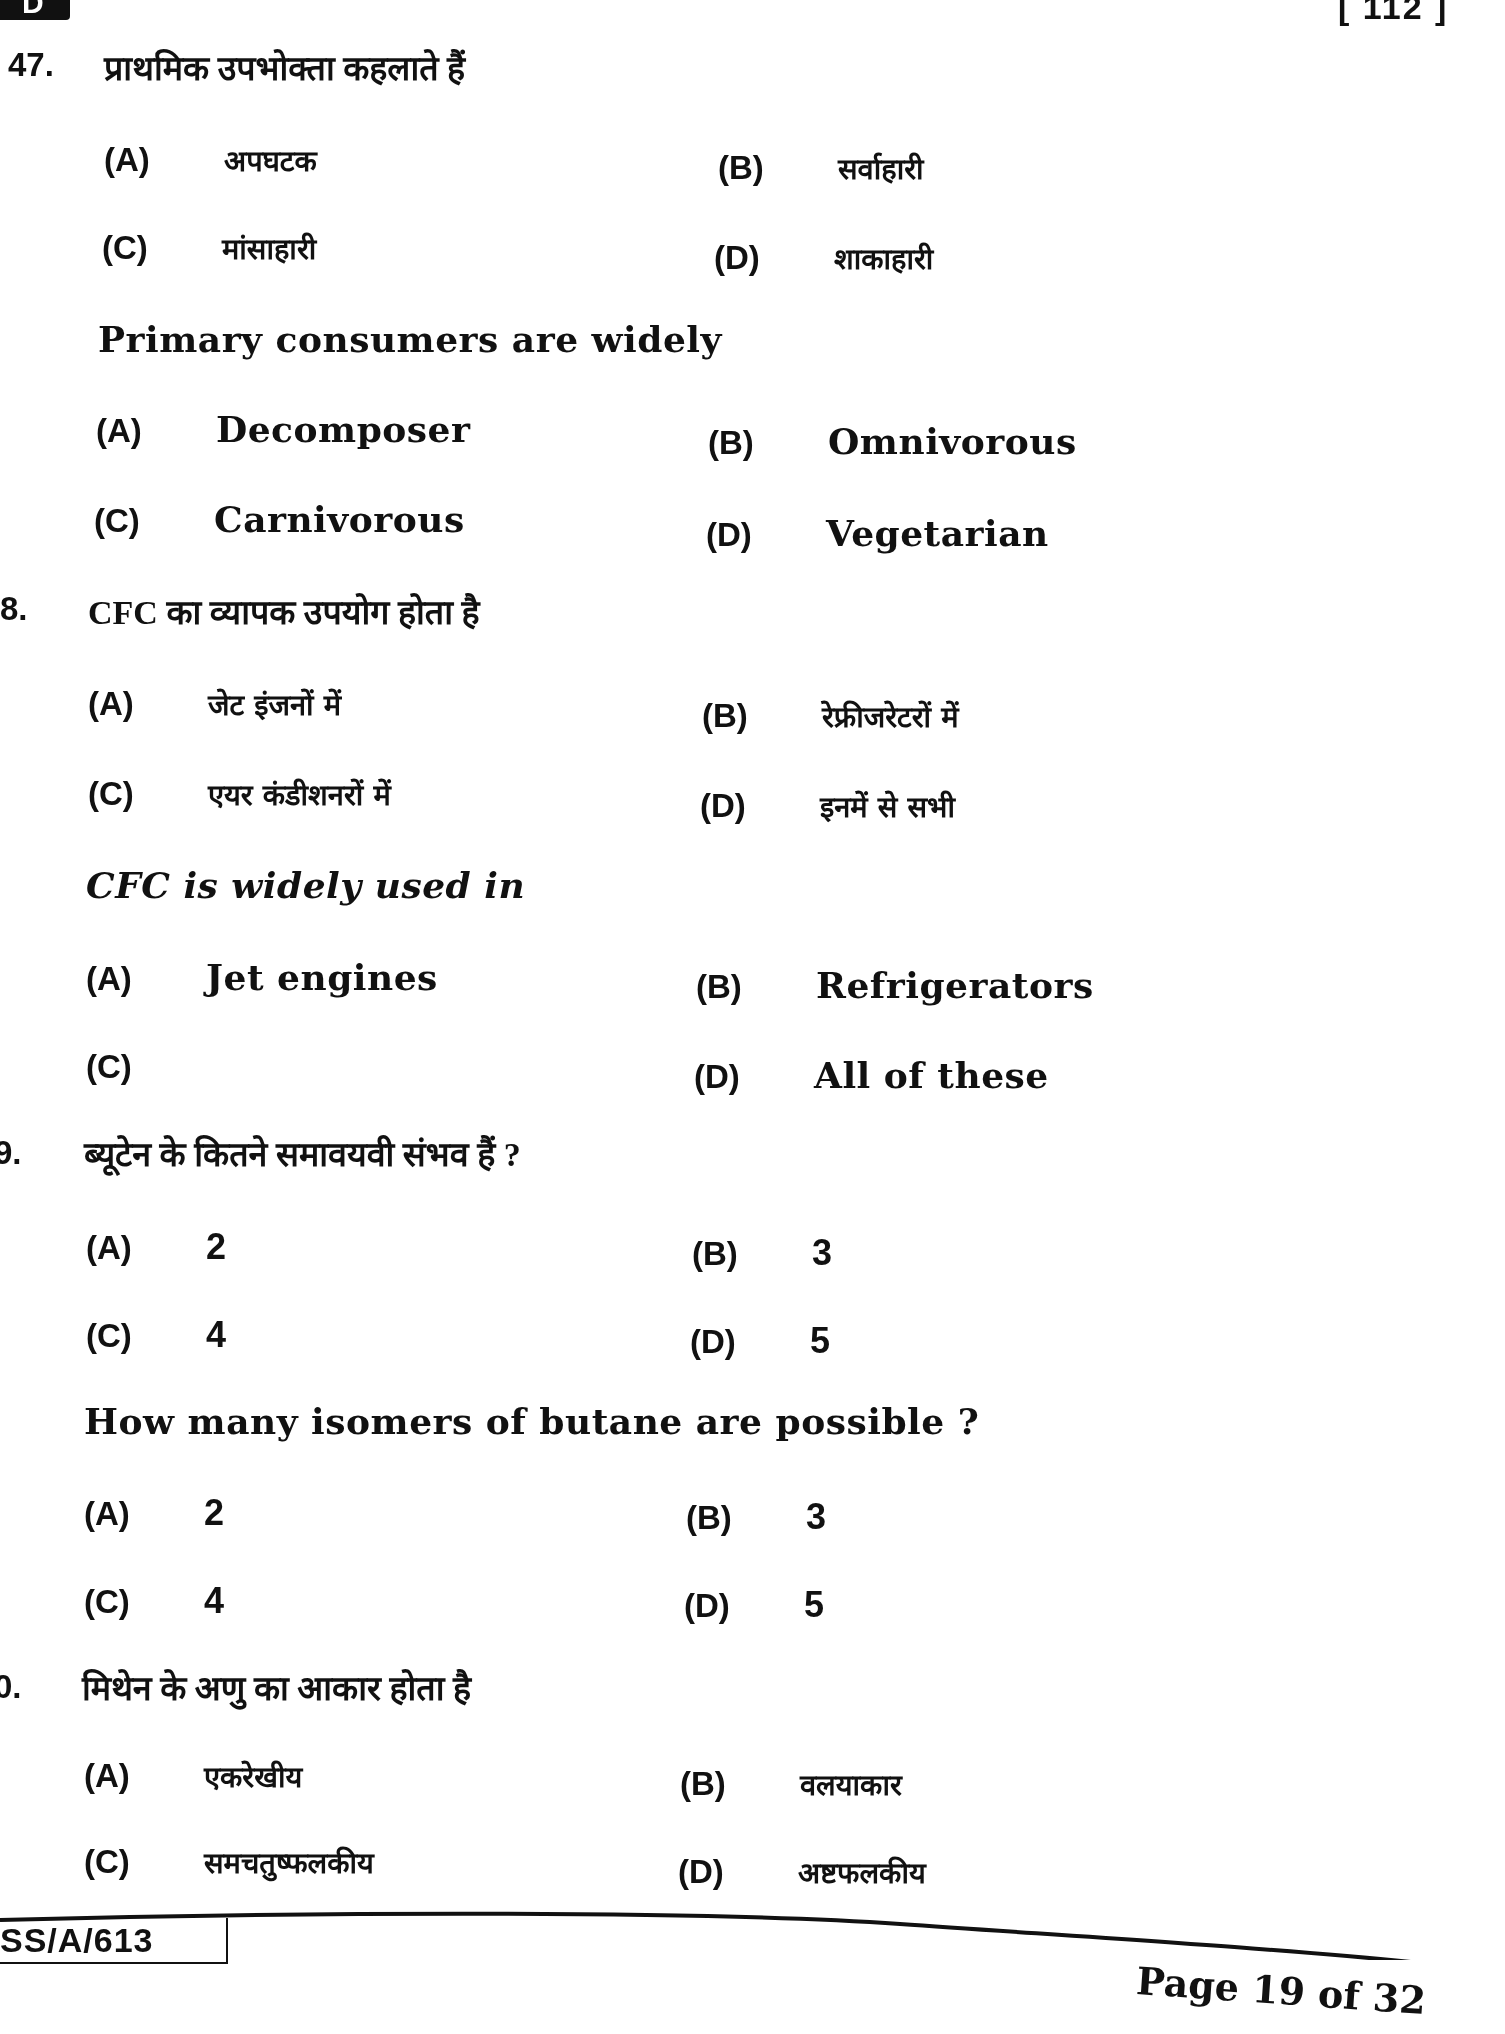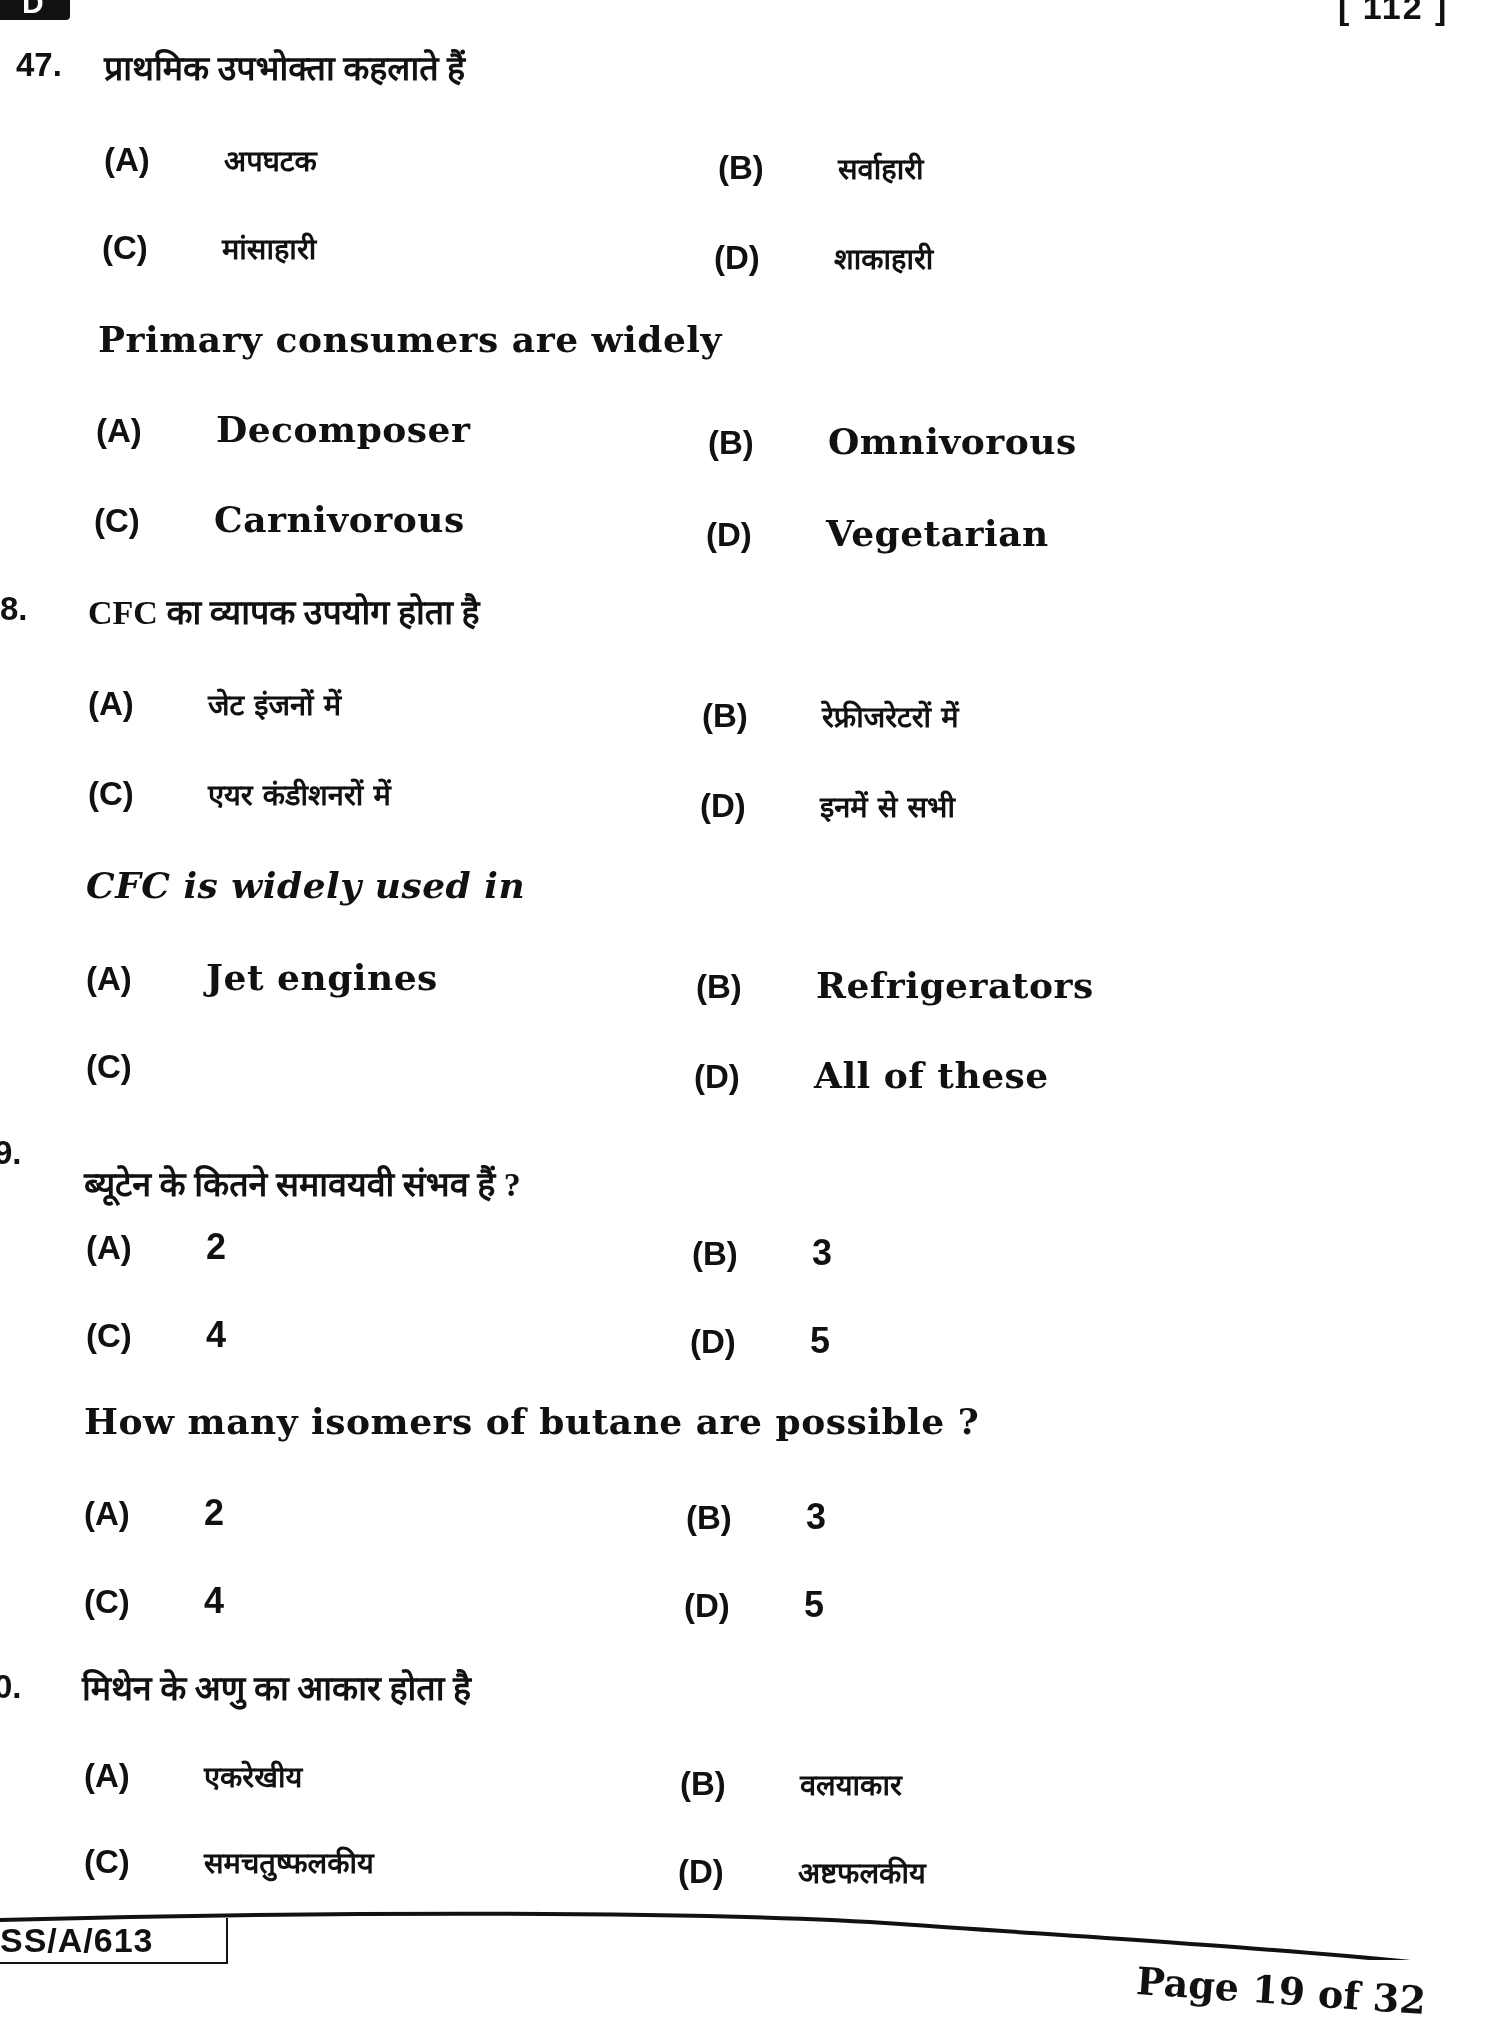--- a/index.html
+++ b/index.html
@@ -55,21 +55,21 @@
   }
 </style>
 </head>
 <body>
 
 <div class="series-tab">
     <span>D</span>
   </div>
 <div class="page-code">[ 112 ]</div>
 
-<div class="q-num" style="left:16px;top:46px;">47.</div>
+<div class="q-num" style="left:8px;top:46px;">47.</div>
 <div class="q-text" style="left:104px;top:44px;">प्राथमिक उपभोक्ता कहलाते हैं</div>
 <div class="opt" style="left:104px;top:140px;">
     <span class="lbl">(A)</span>
     <span class="val-hi">अपघटक</span>
   </div>
 <div class="opt" style="left:718px;top:148px;">
     <span class="lbl">(B)</span>
     <span class="val-hi">सर्वाहारी</span>
   </div>
 <div class="opt" style="left:102px;top:228px;">
@@ -127,21 +127,21 @@
   </div>
 <div class="opt" style="left:86px;top:1048px;">
     <span class="lbl">(C)</span>
   </div>
 <div class="opt" style="left:694px;top:1054px;">
     <span class="lbl">(D)</span>
     <span class="val-en">All of these</span>
   </div>
 
 <div class="q-num" style="left:-6px;top:1134px;">9.</div>
-<div class="q-text" style="left:84px;top:1130px;margin-top:30px;">ब्यूटेन के कितने समावयवी संभव हैं ?</div>
+<div class="q-text" style="left:84px;top:1130px;">ब्यूटेन के कितने समावयवी संभव हैं ?</div>
 <div class="opt" style="left:86px;top:1226px;">
     <span class="lbl">(A)</span>
     <span class="val-num">2</span>
   </div>
 <div class="opt" style="left:692px;top:1232px;">
     <span class="lbl">(B)</span>
     <span class="val-num">3</span>
   </div>
 <div class="opt" style="left:86px;top:1314px;">
     <span class="lbl">(C)</span>

